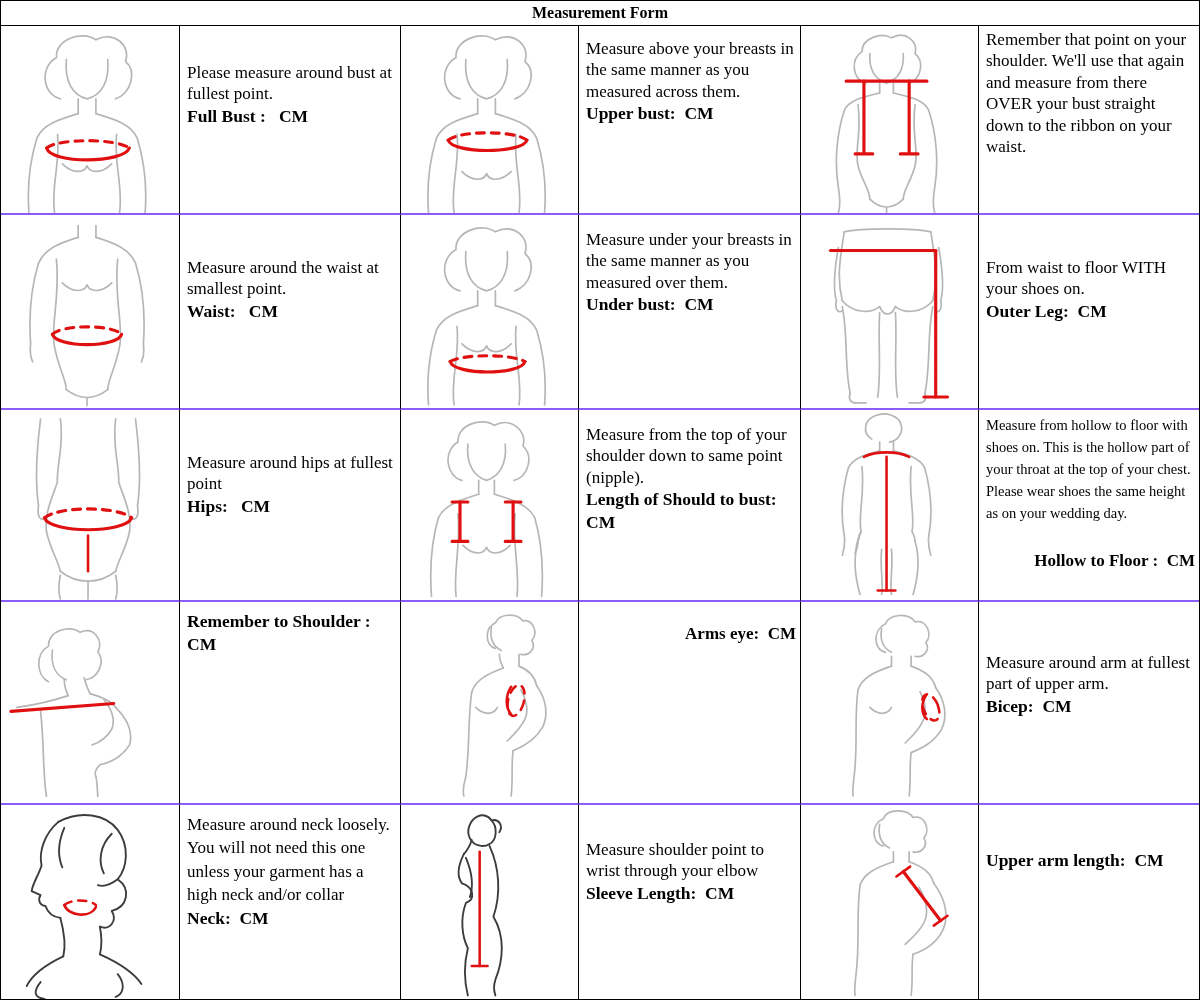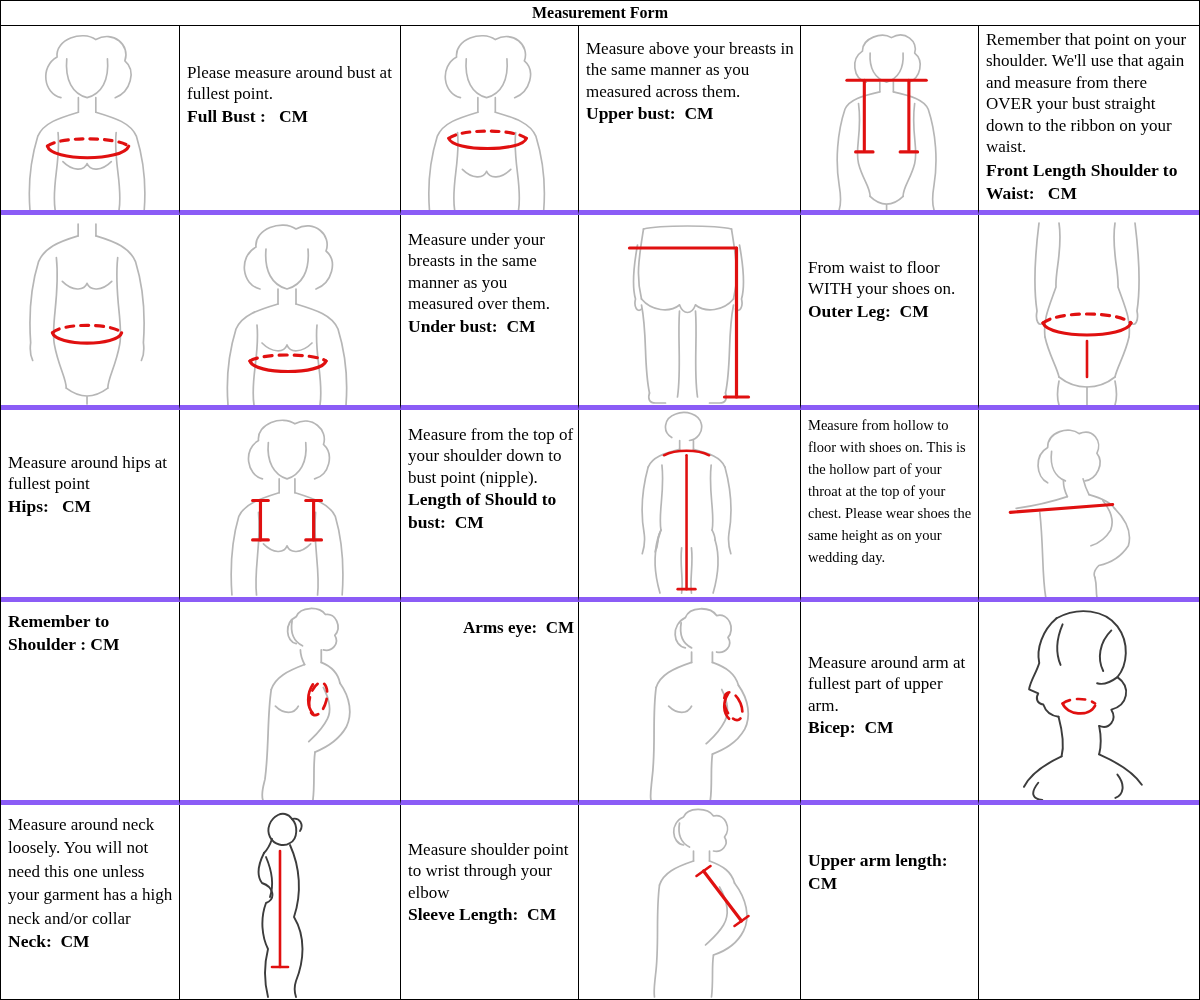--- a/index.html
+++ b/index.html
@@ -2,21 +2,21 @@
 <html><head>
 <meta charset="utf-8">
 <style>
   html,body{margin:0;padding:0;background:#fff;}
   .form{width:1200px;height:1000px;border:1px solid #000;box-sizing:border-box;
         font-family:Liberation Serif, serif;color:#000;overflow:hidden;}
   .title-bar{height:24px;border-bottom:1px solid #000;display:flex;align-items:center;justify-content:center;
              font-weight:bold;font-size:16px;}
   .grid{display:grid;grid-template-columns:179px 221px 178px 222px 178px auto;
         grid-template-rows:189px 195px 192px 203px auto;height:974px;}
-  .grid>div{border-right:1px solid #000;border-bottom:5px solid #8b5cf6;box-sizing:border-box;overflow:hidden;}
+  .grid>div{border-right:1px solid #000;border-bottom:2px solid #8b5cf6;box-sizing:border-box;overflow:hidden;}
   .grid>div:nth-child(6n){border-right:none;}
   .grid>div:nth-child(n+25){border-bottom:none;}
   .fcell{display:flex;align-items:stretch;justify-content:center;background:#fff;}
   .tcell{padding:2px 4px 0 7px;font-size:17px;line-height:1.26;}
   .tcell .body{white-space:pre-wrap;}
   .tcell .label{font-weight:bold;font-size:17.5px;white-space:pre-wrap;line-height:1.3;}
   .tcell.small{font-size:14.5px;line-height:1.52;}
   .tcell.small .label{font-size:17px;text-align:right;}
   .tcell.tightlabel .label{margin-top:2px;}
   .tcell.midlabel .label{margin-top:26px;}
@@ -84,35 +84,38 @@
         <path d="M58,80 C62,110 54,126 58,142 C62,158 70,166 70,176"></path>
         <path d="M116,80 C112,110 120,126 116,142 C112,158 104,166 104,176"></path>
         <path d="M70,176 C76,182 82,184 87,184 M104,176 C98,182 92,184 87,184 M87,184 L87,190"></path>
         <path class="rd" d="M46,56 L128,56"></path>
         <path class="rd" d="M64,56 L64,128 M110,56 L110,128"></path>
         <path class="rd" d="M55,130 L73,130 M101,130 L119,130"></path>
       </svg>
     </div>
     <div class="tcell tightlabel" style="padding-top:3px">
       <div class="body">Remember that point on your shoulder. We'll use that again and measure from there OVER your bust straight down to the ribbon on your waist.</div>
-      <div class="label">Front Length Shoulder to Waist:   CM</div>
     </div>
 
     <div class="fcell">
       <svg class="fig" viewBox="0 0 180 190">
         <path d="M78,8 L78,20 M96,8 L96,20"></path>
         <path d="M78,20 C58,26 44,32 38,46 C30,72 28,100 30,128 C29,136 30,142 32,146"></path>
         <path d="M96,20 C116,26 130,32 136,46 C144,72 146,100 144,128 C145,136 144,142 142,146"></path>
         <path d="M56,42 C60,80 50,110 54,130 C58,152 66,164 66,174"></path>
         <path d="M118,42 C114,80 124,110 120,130 C116,152 108,164 108,174"></path>
         <path d="M62,66 C72,76 84,76 87,68 M87,68 C90,76 102,76 112,66"></path>
         <path d="M66,174 C74,180 82,182 87,182 M108,174 C100,180 92,182 87,182 M87,182 L87,190"></path>
         <path class="rd ds" d="M52,118 C62,108 112,108 122,118"></path>
         <path class="rd" d="M52,118 C56,132 118,132 122,118"></path>
       </svg>
+    </div>
+    <div class="tcell" style="padding-top:42px">
+      <div class="body">Measure around the waist at smallest point.</div>
+      <div class="label">Waist:   CM</div>
     </div>
 
     <div class="fcell">
       <svg class="fig" viewBox="0 0 180 190">
         <path d="M60,74 C42,70 38,42 56,32 C54,14 82,4 96,14 C114,4 132,20 126,36 C138,46 132,68 116,74"></path>
         <path d="M66,34 C64,56 72,70 87,74 C102,70 110,56 108,34"></path>
         <path d="M78,74 L78,89 M96,74 L96,89"></path>
         <path d="M78,89 C58,95 42,100 36,114 C28,140 26,164 28,190"></path>
         <path d="M96,89 C116,95 132,100 138,114 C146,140 148,164 146,190"></path>
         <path d="M57,110 C60,140 50,164 54,190"></path>
@@ -175,21 +178,21 @@
         <path d="M95,84 C114,90 130,95 136,108 C143,132 145,160 143,188"></path>
         <path d="M58,104 C61,136 53,162 56,188"></path>
         <path d="M116,104 C113,136 121,162 118,188"></path>
         <path d="M63,136 C73,146 84,146 87,138 M87,138 C90,146 101,146 111,136"></path>
         <path class="rd" d="M52,92 L68,92 M106,92 L122,92"></path>
         <path class="rd" d="M60,92 L60,132 M114,92 L114,132"></path>
         <path class="rd" d="M52,132 L68,132 M106,132 L122,132"></path>
       </svg>
     </div>
     <div class="tcell" style="padding-top:14px">
-      <div class="body">Measure from the top of your shoulder down to bust point (nipple).</div>
+      <div class="body">Measure from the top of your shoulder down to same point (nipple).</div>
       <div class="label">Length of Should to bust:  CM</div>
     </div>
 
     <div class="fcell">
       <svg class="fig" viewBox="0 0 180 190">
         <path d="M72,28 C62,22 64,8 76,4 C86,0 100,4 102,14 C104,22 98,30 90,31"></path>
         <path d="M80,31 L80,40 M94,31 L94,40"></path>
         <path d="M80,40 C64,44 52,48 48,58 M94,40 C110,44 122,48 126,58"></path>
         <path d="M48,58 C42,80 40,104 44,126 C45,134 44,140 42,146"></path>
         <path d="M126,58 C132,80 134,104 130,126 C129,134 130,140 132,146"></path>
@@ -234,21 +237,21 @@
         <path d="M72,84 C68,110 70,140 66,170 C64,178 62,184 64,190"></path>
         <path d="M138,78 C148,92 150,108 144,120 C136,134 124,140 114,144"></path>
         <path d="M122,82 C128,94 130,104 126,112 C120,124 112,130 108,134"></path>
         <path d="M114,144 C112,158 114,174 112,190"></path>
         <path d="M76,100 C84,108 94,108 98,100"></path>
         <ellipse class="rdm ds" cx="117" cy="93" rx="8" ry="16" transform="rotate(14 117 93)"></ellipse>
         <path class="rdm" d="M112,79 C106,88 106,100 112,107"></path>
       </svg>
     </div>
     <div class="tcell small narrowlh" style="padding-top:3px;line-height:1.38">
-      <div class="label" style="margin-top:12px">Arms eye:  CM</div>
+      <div class="label" style="margin-top:18px">Arms eye:  CM</div>
     </div>
 
     <div class="fcell">
       <svg class="fig" viewBox="0 0 180 190">
         <path d="M86,44 C74,42 72,22 86,15 C90,4 110,4 116,13 C128,10 134,26 127,34 C132,42 124,50 116,48"></path>
         <path d="M82,20 C80,32 84,40 92,44"></path>
         <path d="M92,48 L92,58 M112,48 L112,58"></path>
         <path d="M92,58 C74,64 62,70 58,82 M112,58 C126,63 134,69 137,80"></path>
         <path d="M58,82 C54,110 58,140 54,170 C53,180 52,186 53,190"></path>
         <path d="M137,80 C147,94 149,110 143,122 C135,136 122,142 112,146"></path>

